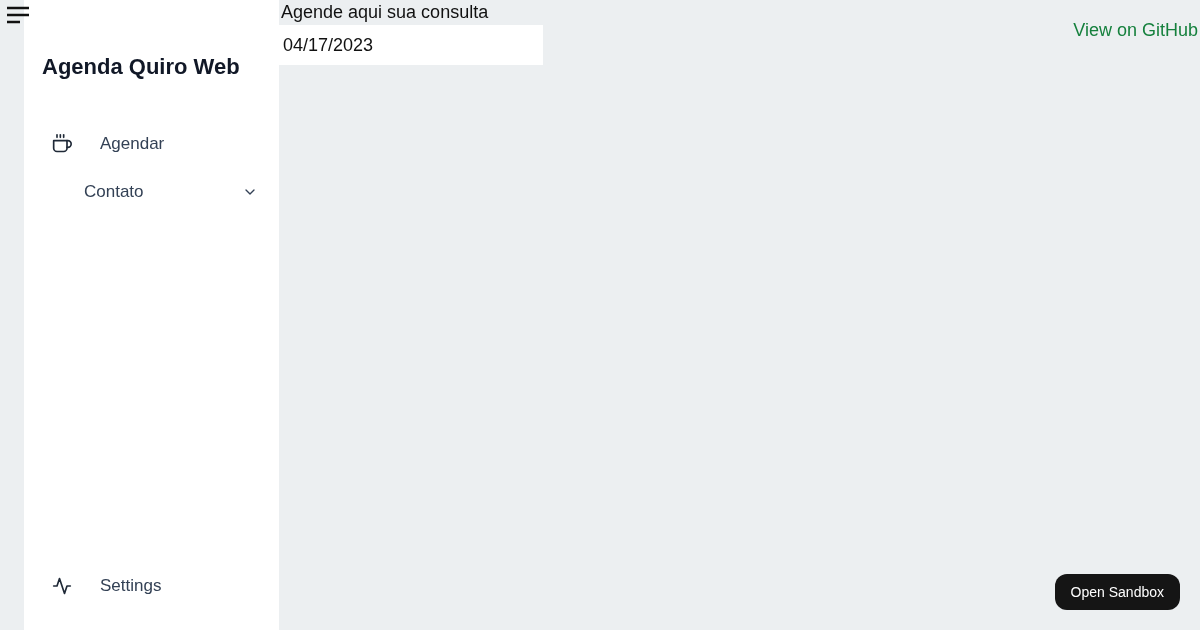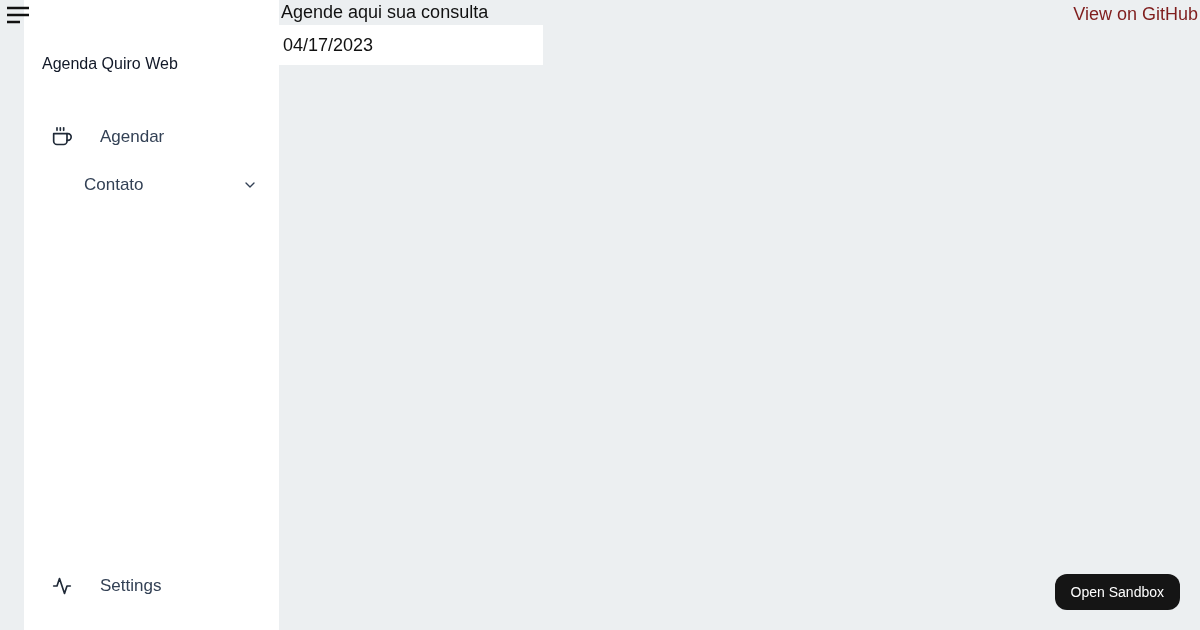--- a/index.html
+++ b/index.html
@@ -30,22 +30,22 @@
         position: relative;
         margin-left: 24px;
         width: 255px;
         height: 100%;
         background: #ffffff;
         display: flex;
         flex-direction: column;
         padding-top: 54px;
     }
     .brand {
-        font-size: 16px;
-        font-weight: 400;
+        font-size: 22px;
+        font-weight: 700;
         color: #111827;
         padding-left: 18px;
         padding-right: 12px;
         line-height: 1.2;
     }
     .nav-block {
         margin-top: 40px;
     }
     .nav-item {
         display: flex;
@@ -103,24 +103,24 @@
         background: #ffffff;
         font-size: 18px;
         color: #111;
         padding: 0 4px;
         border: none;
         font-family: inherit;
     }
     
     .gh-link {
         position: absolute;
-        top: 4px;
+        top: 20px;
         right: 2px;
         font-size: 18px;
-        color: #7f1d1d;
+        color: #15803d;
         cursor: pointer;
     }
     
     .sandbox-btn {
         position: absolute;
         bottom: 20px;
         right: 20px;
         background: #151515;
         color: #fff;
         font-size: 14px;

